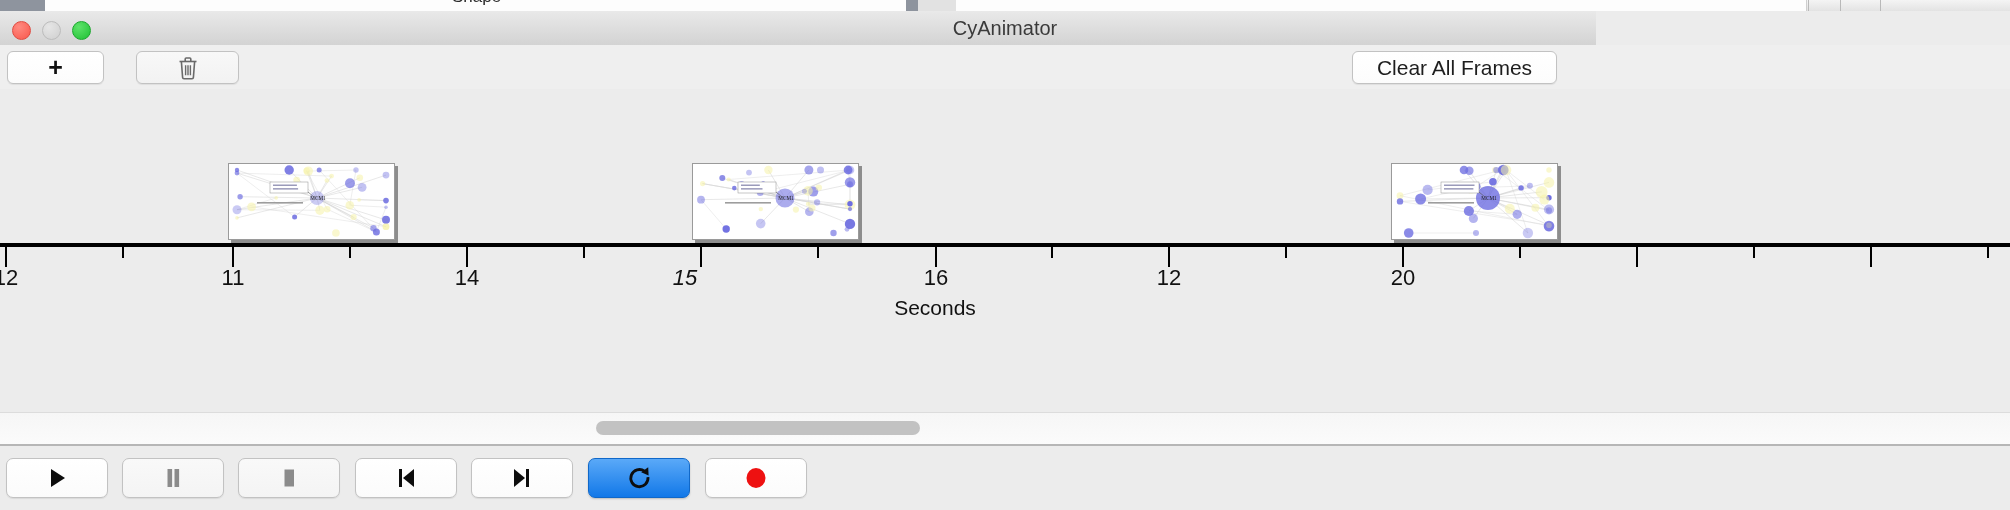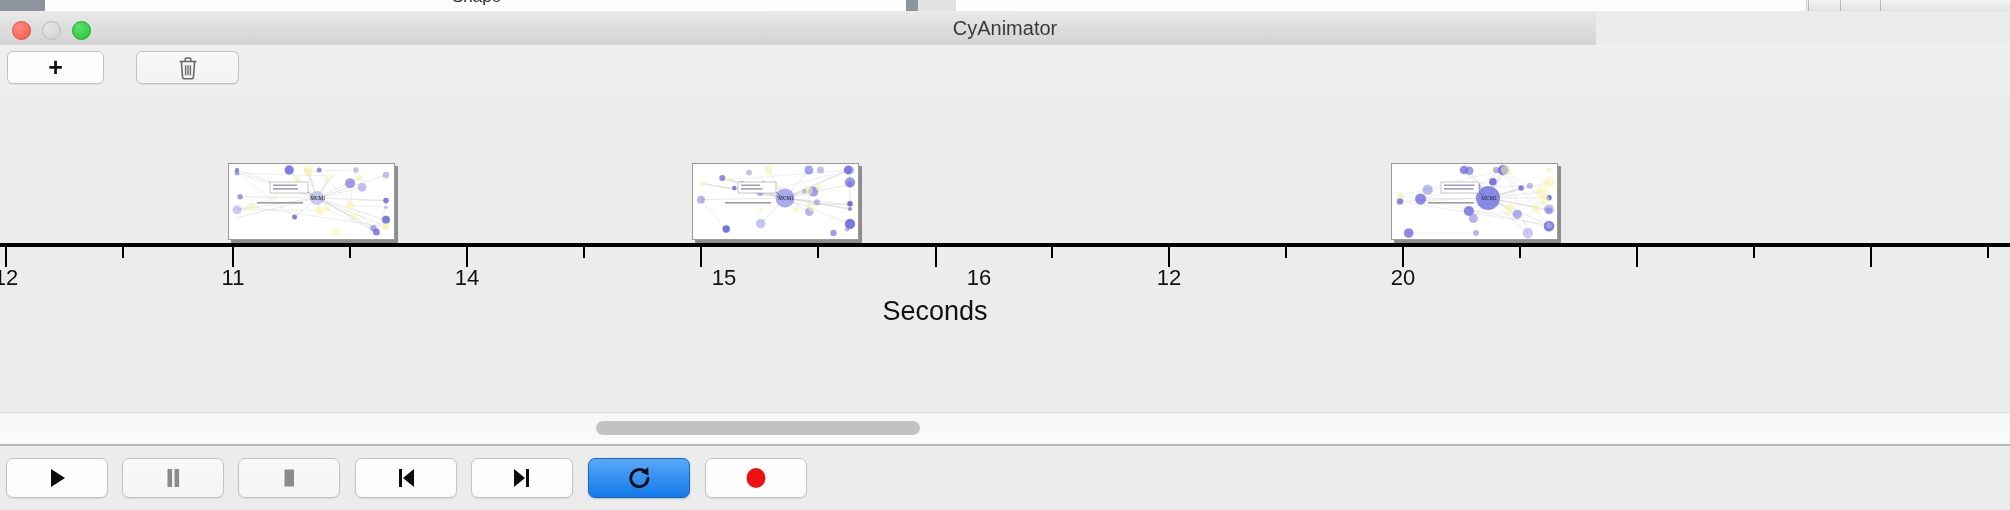--- a/index.html
+++ b/index.html
@@ -87,21 +87,21 @@
     position: absolute; left: 0; top: 154px; width: 2010px; height: 4px; background: #000;
   }
   .tick { position: absolute; width: 2px; background: #000; }
   .tick.major { top: 158px; height: 20px; }
   .tick.minor { top: 158px; height: 11px; }
   .tick-label {
     position: absolute; top: 176px; font-size: 22px; color: #111;
     transform: translateX(-50%); white-space: nowrap;
   }
   .axis-title {
-    position: absolute; top: 207px; font-size: 27px; color: #111;
+    position: absolute; top: 207px; font-size: 21px; color: #111;
     transform: translateX(-50%); white-space: nowrap;
   }
 
   
   .hscroll-track {
     position: absolute; left: 0; top: 412px; width: 2010px; height: 34px;
     background: linear-gradient(#f6f6f6, #fbfbfb);
     border-top: 1px solid #dcdcdc; border-bottom: 2px solid #b6b6b6;
     box-sizing: border-box;
   }
@@ -168,20 +168,23 @@
 
     <div class="btn dim" id="delete-frame-button">
       <svg width="22" height="24" viewBox="0 0 22 24">
         <path d="M2.5 5.5 h17" stroke="#6a6a6a" stroke-width="1.6" fill="none"></path>
         <path d="M8.2 5.2 v-2.2 a1 1 0 0 1 1-1 h3.6 a1 1 0 0 1 1 1 v2.2" stroke="#6a6a6a" stroke-width="1.6" fill="none"></path>
         <path d="M4.4 5.8 l1.2 15.6 a1.4 1.4 0 0 0 1.4 1.3 h8 a1.4 1.4 0 0 0 1.4-1.3 l1.2-15.6" stroke="#6a6a6a" stroke-width="1.6" fill="none"></path>
         <path d="M8.6 9.2 v10 M11 9.2 v10 M13.4 9.2 v10" stroke="#6a6a6a" stroke-width="1.4" fill="none"></path>
       </svg>
     </div>
 
+    <div class="btn" id="clear-all-frames-button">
+      <span>Clear All Frames</span>
+    </div>
   </div>
 
   <div class="timeline">
     <div id="frames-layer">
         <div class="frame" style="left: 228px; top: 74px;">
           <svg viewBox="0 0 165 75" xmlns="http://www.w3.org/2000/svg">
             <rect width="165" height="75" fill="#ffffff"></rect>
             <line x1="88" y1="34" x2="8.0" y2="45.7" stroke="#cccccc" stroke-width="0.45"></line>
             <line x1="88" y1="34" x2="97.9" y2="16.5" stroke="#cccccc" stroke-width="0.45"></line>
             <line x1="88" y1="34" x2="157.0" y2="56.0" stroke="#cccccc" stroke-width="0.45"></line>
@@ -430,24 +433,24 @@
         <div class="tick major" style="left: 5px;"></div>
         <div class="tick-label" style="left: 6px;">12</div>
         <div class="tick minor" style="left: 122px;"></div>
         <div class="tick major" style="left: 232px;"></div>
         <div class="tick-label" style="left: 233px;">11</div>
         <div class="tick minor" style="left: 349px;"></div>
         <div class="tick major" style="left: 466px;"></div>
         <div class="tick-label" style="left: 467px; text-align: right;">14</div>
         <div class="tick minor" style="left: 583px;"></div>
         <div class="tick major" style="left: 700px;"></div>
-        <div class="tick-label" style="left: 724px;">15</div>
+        <div class="tick-label" style="left: 685px; font-style: italic;">15</div>
         <div class="tick minor" style="left: 817px;"></div>
         <div class="tick major" style="left: 935px;"></div>
-        <div class="tick-label" style="left: 936px; margin-left: 43px;">16</div>
+        <div class="tick-label" style="left: 936px;">16</div>
         <div class="tick minor" style="left: 1051px;"></div>
         <div class="tick major" style="left: 1168px;"></div>
         <div class="tick-label" style="left: 1169px;">12</div>
         <div class="tick minor" style="left: 1285px;"></div>
         <div class="tick major" style="left: 1402px;"></div>
         <div class="tick-label" style="left: 1403px;">20</div>
         <div class="tick minor" style="left: 1519px;"></div>
         <div class="tick major" style="left: 1636px;"></div>
         <div class="tick minor" style="left: 1753px;"></div>
         <div class="tick major" style="left: 1870px;"></div>

